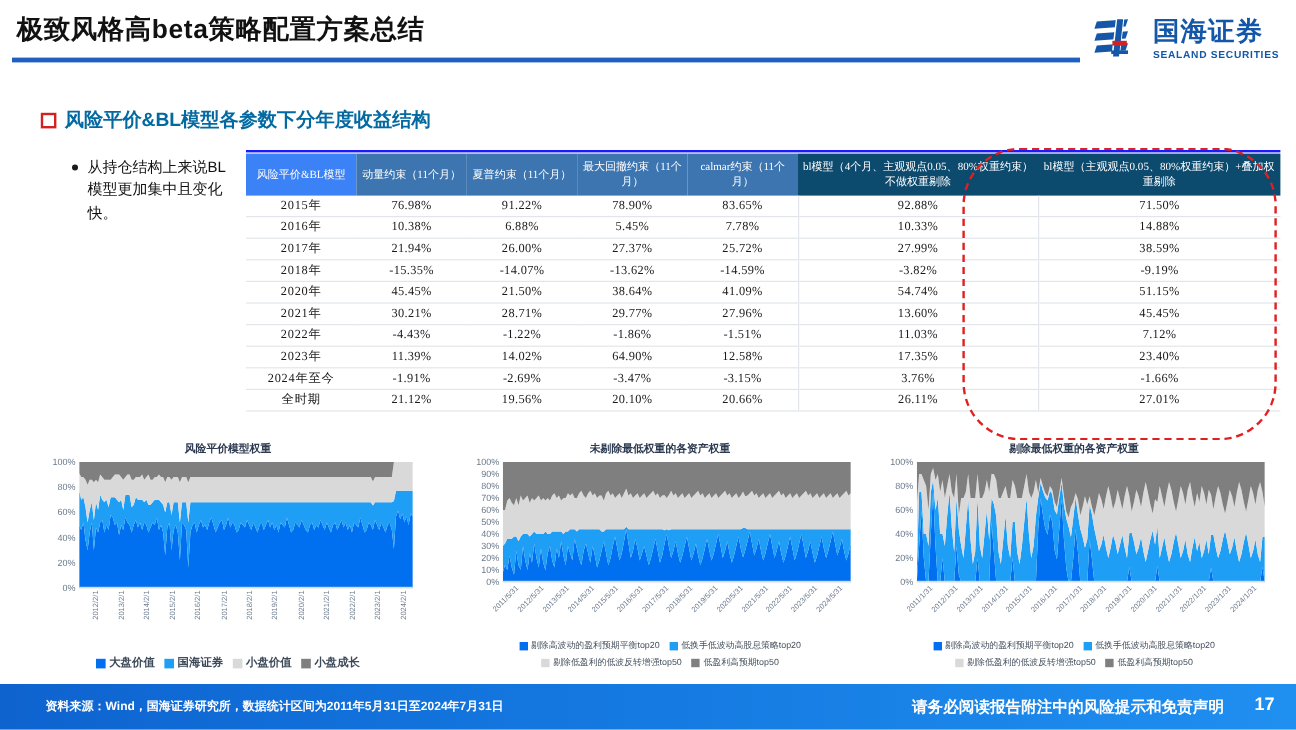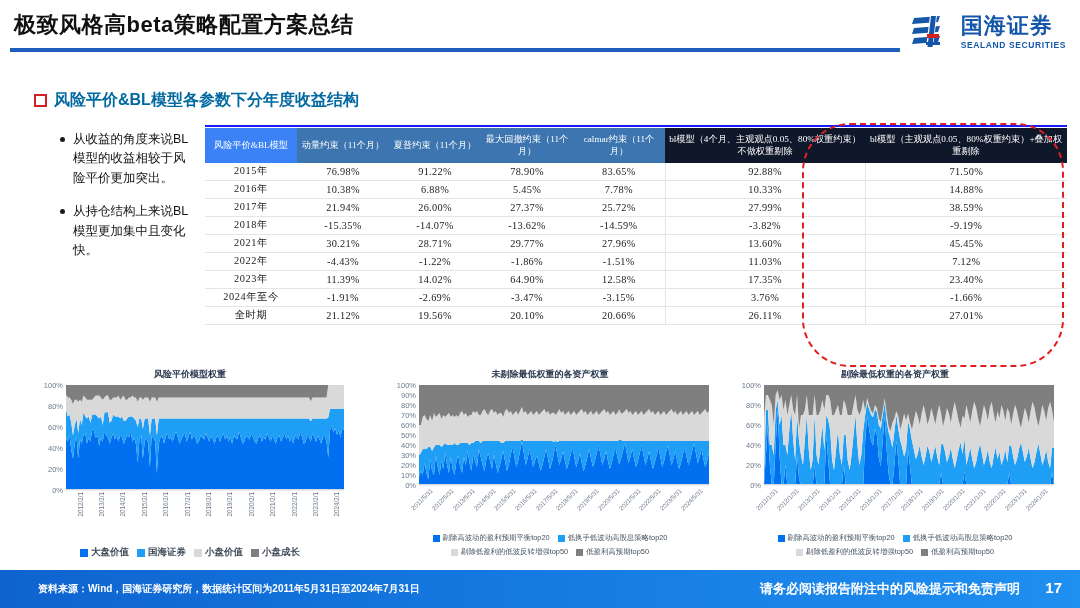--- a/index.html
+++ b/index.html
@@ -51,21 +51,21 @@
   .tbl-wrap{position:absolute;left:205px;top:128px;width:862px;}
   table.data{border-collapse:collapse;width:100%;table-layout:fixed;
     font-family:"Liberation Serif","DejaVu Serif",serif;}
   table.data thead th{
     color:#ffffff;font-size:9.2px;font-weight:normal;line-height:1.35;
     padding:5px 3px;vertical-align:middle;text-align:center;
     font-family:"Liberation Serif","DejaVu Serif",serif;
   }
   th.h-blue{background:#3b82f6;}
   th.h-steel{background:#3d75b0;}
-  th.h-deep{background:#0f172a;}
+  th.h-deep{background:#0c4a6e;}
   table.data tbody td{
     font-size:10.3px;color:#1a1a1a;text-align:center;
     padding:1.5px 3px;border-bottom:1px solid #e2e6ea;
     font-family:"Liberation Serif","DejaVu Serif",serif;
     letter-spacing:.3px;
   }
   table.data tbody td.label{letter-spacing:.6px;}
   tr.last-year td{border-bottom:1.6px solid #555;}
   tr.total td{border-bottom:1.6px solid #555;}
   .col-sep{border-left:1px solid #e2e6ea;}
@@ -140,24 +140,20 @@
     <div class="logo-text-en">SEALAND SECURITIES</div>
   </div>
 </div>
 
 <div class="section-head">
   <span class="sq-bullet"></span>
   <span class="section-head-text">风险平价&amp;BL模型各参数下分年度收益结构</span>
 </div>
 
 <div class="bullets">
-  <div class="bullet-row">
-    <span class="dot"></span>
-    <span class="bullet-text">从收益的角度来说BL模型的收益相较于风险平价更加突出。</span>
-  </div>
   <div class="bullet-row">
     <span class="dot"></span>
     <span class="bullet-text">从持仓结构上来说BL模型更加集中且变化快。</span>
   </div>
 </div>
 
 <div class="tbl-top-line"></div>
 <div class="tbl-wrap">
   <table class="data">
     <colgroup>
@@ -209,20 +205,29 @@
           <td class="col-sep">38.59%</td>
         </tr>
         <tr>
           <td class="label">2018年</td>
           <td>-15.35%</td>
           <td>-14.07%</td>
           <td>-13.62%</td>
           <td>-14.59%</td>
           <td class="col-sep">-3.82%</td>
           <td class="col-sep">-9.19%</td>
+        </tr>
+        <tr>
+          <td class="label">2020年</td>
+          <td>45.45%</td>
+          <td>21.50%</td>
+          <td>38.64%</td>
+          <td>41.09%</td>
+          <td class="col-sep">54.74%</td>
+          <td class="col-sep">51.15%</td>
         </tr>
         <tr>
           <td class="label">2021年</td>
           <td>30.21%</td>
           <td>28.71%</td>
           <td>29.77%</td>
           <td>27.96%</td>
           <td class="col-sep">13.60%</td>
           <td class="col-sep">45.45%</td>
         </tr>

